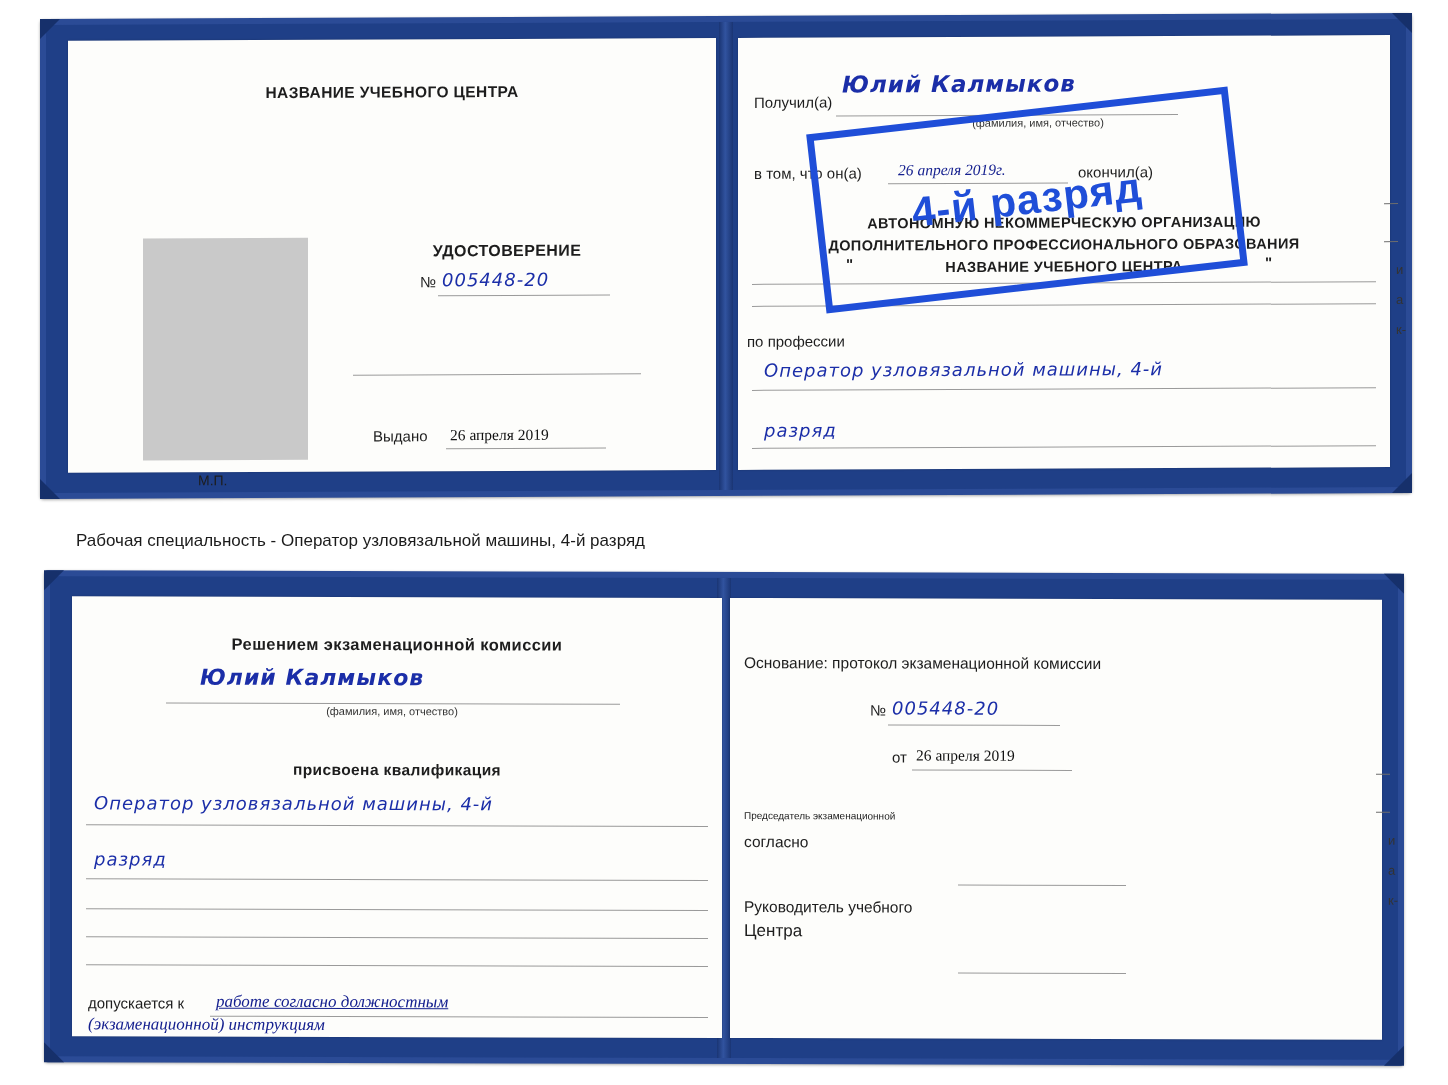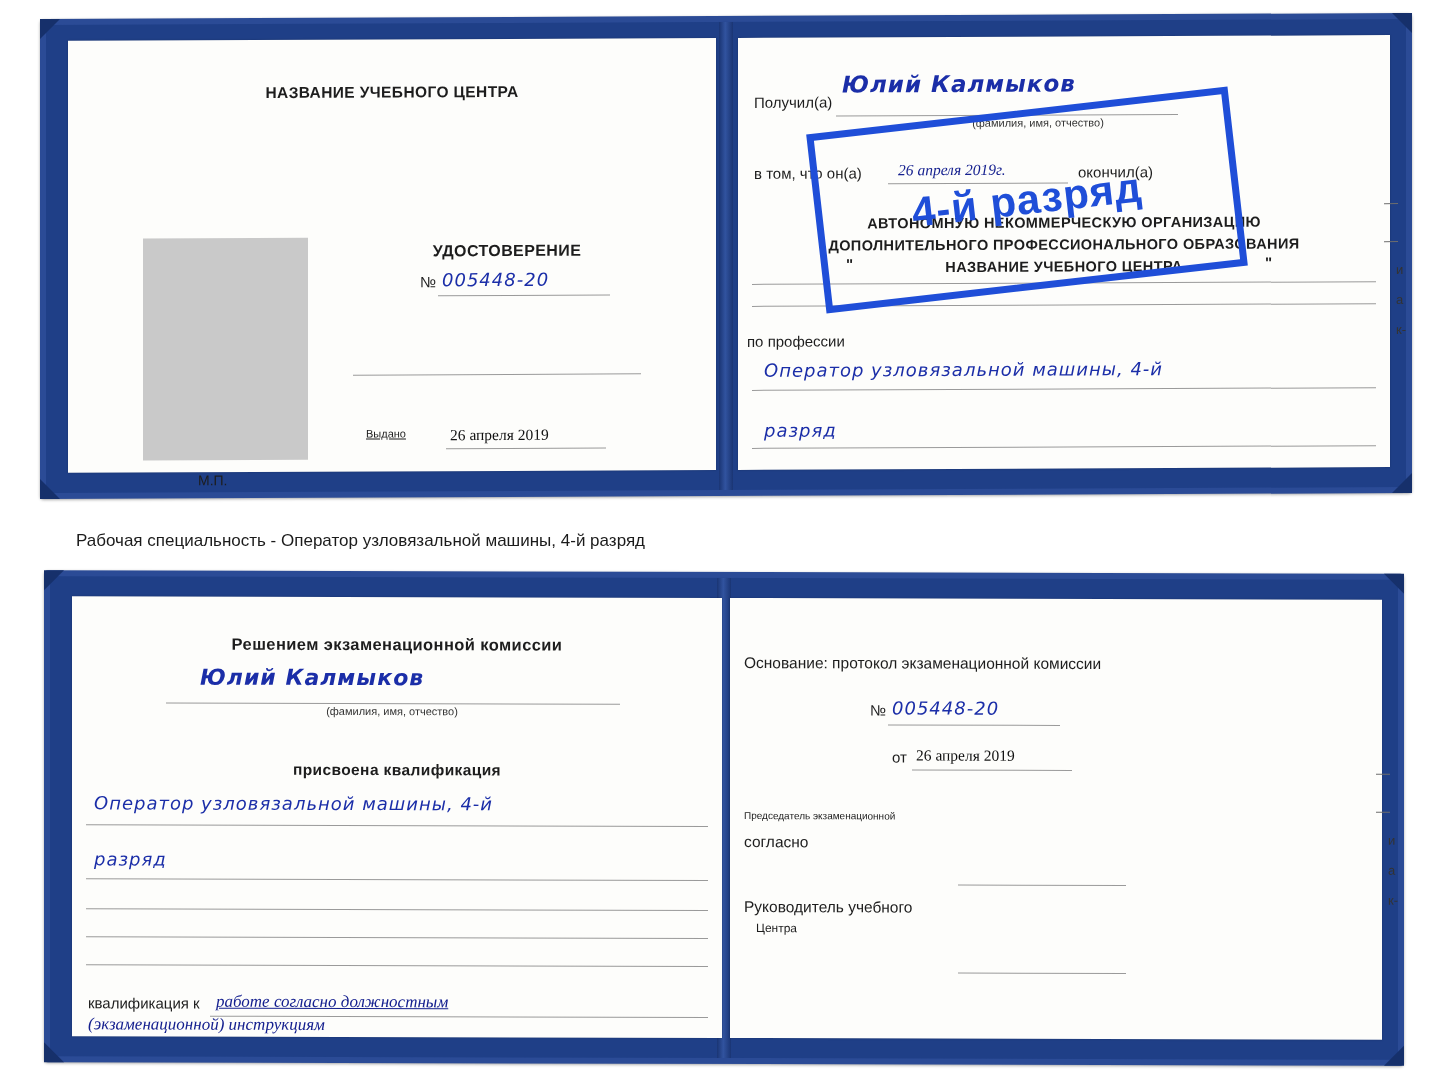--- a/index.html
+++ b/index.html
@@ -164,21 +164,21 @@
     <div class="photo-box" style="left:75px;top:198px;width:165px;height:222px;"></div>
 
     <div class="h-center printed" style="position:absolute;left:260px;right:30px;top:203px;font-size:16px;">УДОСТОВЕРЕНИЕ</div>
 
     <div class="printed" style="position:absolute;left:352px;top:234px;font-size:15px;">№</div>
     <div class="hand" style="position:absolute;left:374px;top:230px;font-size:18px;">005448-20</div>
     <div class="line" style="left:370px;top:256px;width:172px;"></div>
 
     <div class="line" style="left:285px;top:335px;width:288px;"></div>
 
-    <div class="printed" style="position:absolute;left:298px;top:388px;font-size:11px;text-decoration:underline;">Выдано</div>
+    <div class="printed" style="position:absolute;left:305px;top:388px;font-size:15px;">Выдано</div>
     <div class="ink" style="position:absolute;left:382px;top:387px;font-size:15.5px;">26 апреля 2019</div>
     <div class="line" style="left:378px;top:409px;width:160px;"></div>
 
     <div class="printed" style="position:absolute;left:130px;top:432px;font-size:14px;">М.П.</div>
   </div>
 
   <div class="page right">
     <div class="printed" style="position:absolute;left:16px;top:56px;font-size:15px;">Получил(а)</div>
     <div class="hand" style="position:absolute;left:104px;top:34px;font-size:23px;font-weight:bold;">Юлий Калмыков</div>
     <div class="line" style="left:98px;top:78px;width:342px;"></div>
@@ -241,21 +241,21 @@
     <div class="hand" style="position:absolute;left:22px;top:196px;font-size:18px;">Оператор узловязальной машины, 4-й</div>
     <div class="line" style="left:14px;right:14px;top:228px;"></div>
 
     <div class="hand" style="position:absolute;left:22px;top:252px;font-size:18px;">разряд</div>
     <div class="line" style="left:14px;right:14px;top:282px;"></div>
 
     <div class="line" style="left:14px;right:14px;top:312px;"></div>
     <div class="line" style="left:14px;right:14px;top:340px;"></div>
     <div class="line" style="left:14px;right:14px;top:368px;"></div>
 
-    <div class="printed" style="position:absolute;left:16px;top:398px;font-size:15px;">квалификация к</div>
+    <div class="printed" style="position:absolute;left:16px;top:398px;font-size:15px;">допускается к</div>
     <div class="hand-sl" style="position:absolute;left:144px;top:395px;font-size:17px;text-decoration:underline;">работе согласно должностным</div>
     <div class="line" style="left:138px;right:14px;top:419px;"></div>
     <div class="hand-sl" style="position:absolute;left:16px;top:418px;font-size:17px;">(экзаменационной) инструкциям</div>
   </div>
 
   <div class="page right">
     <div class="printed" style="position:absolute;left:14px;top:56px;font-size:15.5px;">Основание: протокол экзаменационной комиссии</div>
 
     <div class="printed" style="position:absolute;left:140px;top:103px;font-size:15px;">№</div>
     <div class="hand" style="position:absolute;left:162px;top:99px;font-size:18px;">005448-20</div>
@@ -263,21 +263,21 @@
 
     <div class="printed" style="position:absolute;left:162px;top:150px;font-size:15px;">от</div>
     <div class="ink" style="position:absolute;left:186px;top:148px;font-size:15.5px;">26 апреля 2019</div>
     <div class="line" style="left:182px;top:171px;width:160px;"></div>
 
     <div class="printed" style="position:absolute;left:14px;top:212px;font-size:10px;">Председатель экзаменационной</div>
     <div class="printed" style="position:absolute;left:14px;top:235px;font-size:15.5px;">согласно</div>
     <div class="line" style="left:228px;top:286px;width:168px;"></div>
 
     <div class="printed" style="position:absolute;left:14px;top:300px;font-size:15.5px;">Руководитель учебного</div>
-    <div class="printed" style="position:absolute;left:14px;top:323px;font-size:12px;margin-left:12px;">Центра</div>
+    <div class="printed" style="position:absolute;left:14px;top:323px;font-size:17px;">Центра</div>
     <div class="line" style="left:228px;top:374px;width:168px;"></div>
   </div>
 
   <div class="edge-col" style="top:252px;">
     <div>и</div>
     <div>а</div>
     <div>к-</div>
   </div>
   <div class="edge-dash" style="top:200px;"></div>
   <div class="edge-dash" style="top:238px;"></div>

